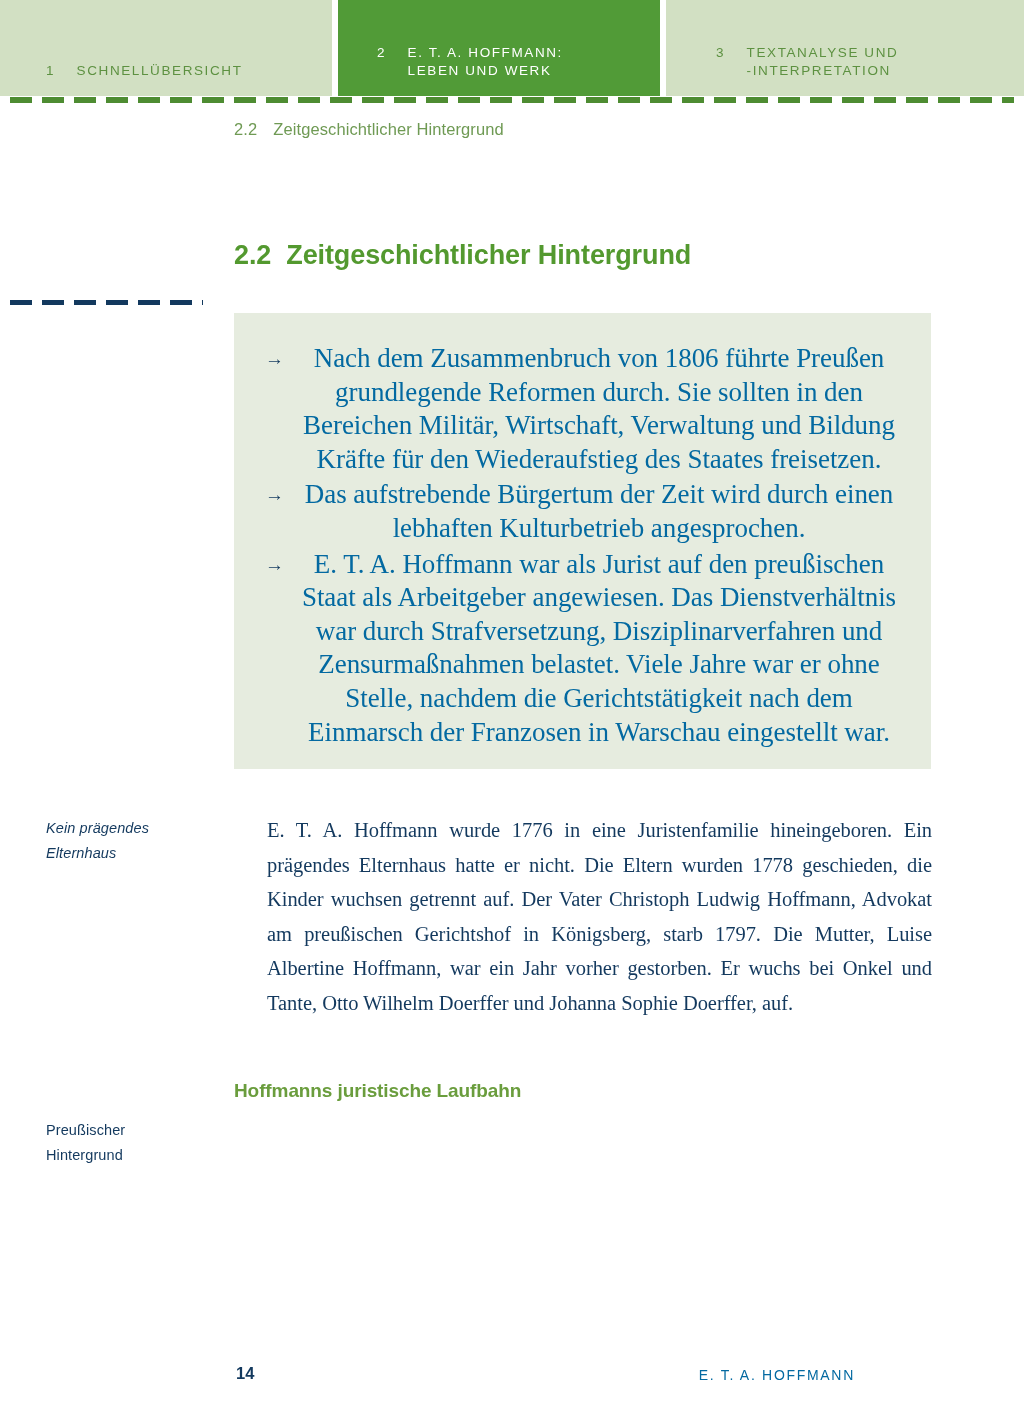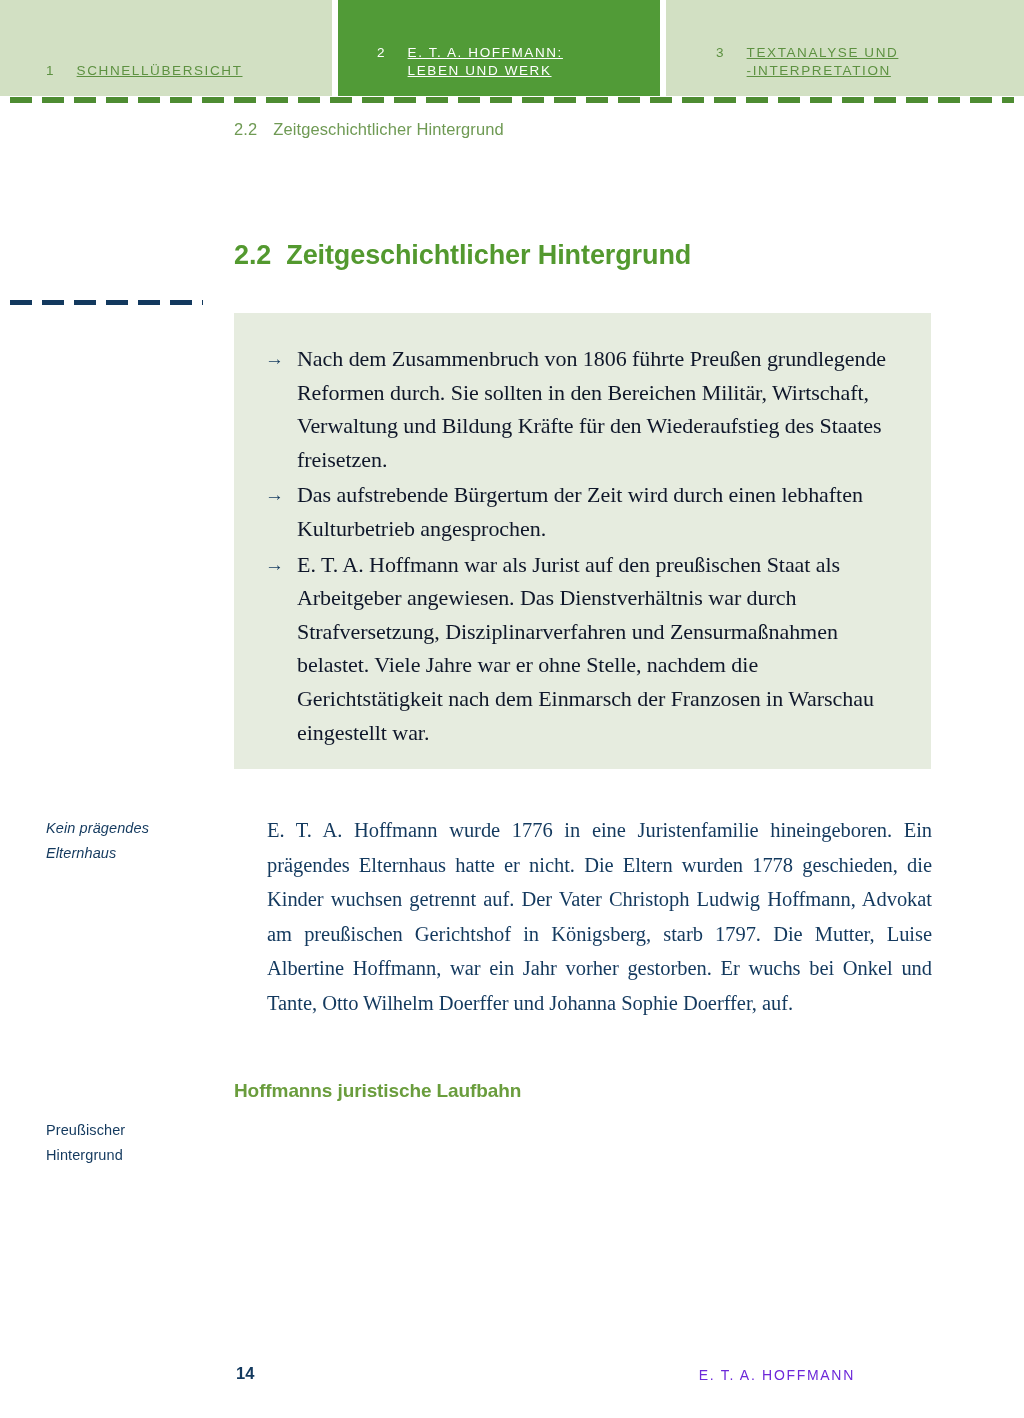--- a/index.html
+++ b/index.html
@@ -44,21 +44,20 @@
     font-size: 13.5px;
     letter-spacing: 1.1px;
     line-height: 18px;
     flex: 0 0 auto;
   }
   .tab-label {
     font-size: 13.5px;
     letter-spacing: 1.6px;
     line-height: 18px;
     margin-left: 22px;
-    text-decoration: underline;
   }
   .tab-inactive .tab-num,
   .tab-inactive .tab-label { color: #5d9141; }
   .tab-active .tab-num,
   .tab-active .tab-label { color: #ffffff; }
 
   .tab-1 .tab-inner { padding-left: 46px; }
   .tab-2 .tab-inner { padding-left: 39px; }
   .tab-3 .tab-inner { padding-left: 50px; }
 
@@ -139,24 +138,25 @@
   }
   .summary-arrow {
     flex: 0 0 auto;
     color: #13395e;
     font-size: 19px;
     line-height: 33.6px;
     width: 32px;
   }
   .summary-text {
     font-family: "Liberation Serif", serif;
-    font-size: 22px;
+    font-size: 27px;
     line-height: 33.6px;
-    color: #0f172a;
+    color: #0369a1;
     letter-spacing: -0.05px;
+    text-align: center;
   }
 
   
   .body-block {
     position: absolute;
     left: 234px;
     width: 698px;
   }
   .body-para {
     font-family: "Liberation Serif", serif;
@@ -198,21 +198,21 @@
     position: absolute;
     left: 236px; top: 0;
     font-size: 16.5px;
     font-weight: bold;
     color: #13395e;
   }
   .footer-title {
     position: absolute;
     right: 93px; top: 3px;
     font-size: 14px;
-    color: #6d28d9;
+    color: #0369a1;
     letter-spacing: 1.7px;
   }
 </style>
 </head>
 <body>
 
 <div class="header">
 
   <div class="tab tab-inactive tab-1">
     <div class="tab-inner">

